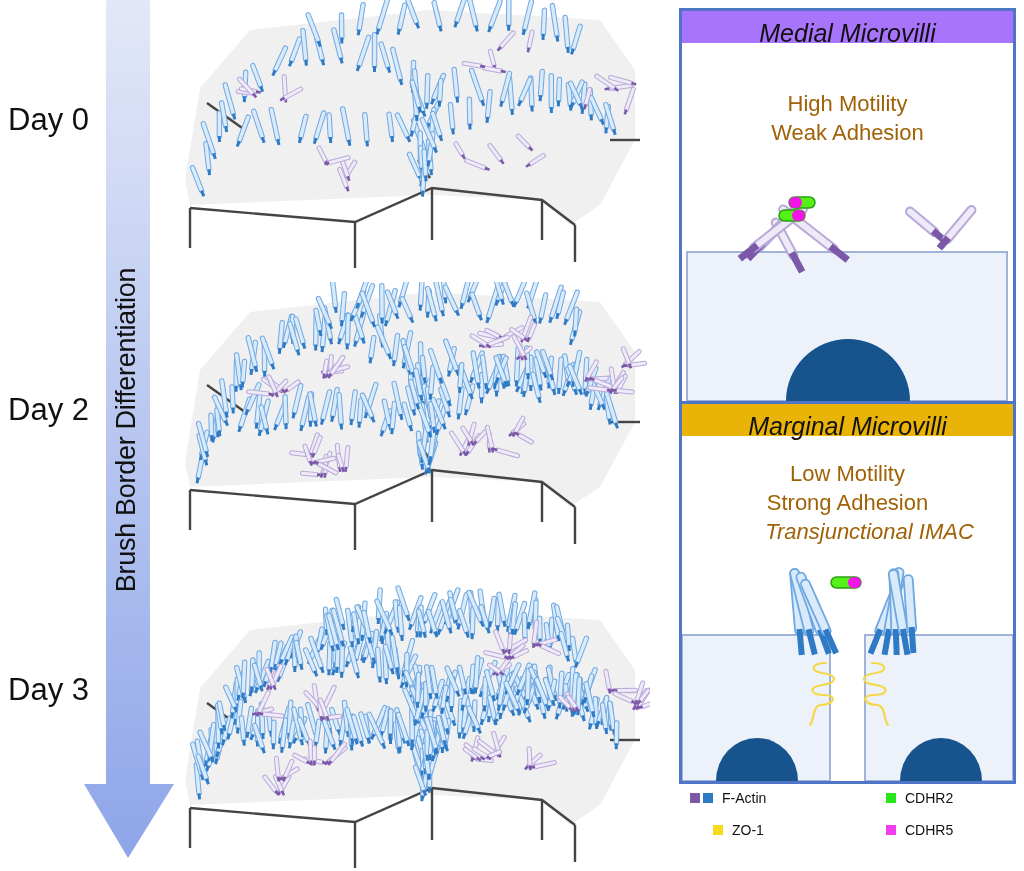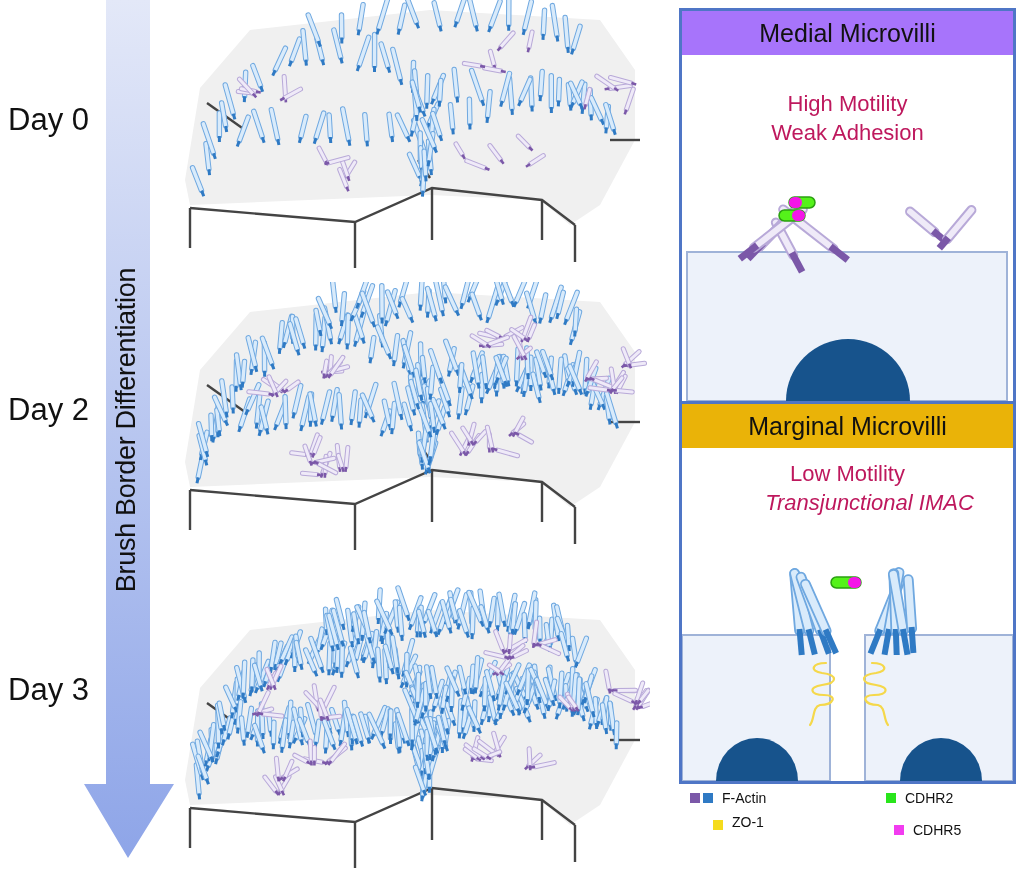--- a/index.html
+++ b/index.html
@@ -7,24 +7,24 @@
   .abs{position:absolute;}
   
   #arrow{left:84px;top:0;width:90px;height:871px;}
   .arrow-label{position:absolute;left:104px;top:0;width:44px;height:871px;}
   .arrow-label span{position:absolute;left:50%;top:430px;transform:translate(-50%,-50%) rotate(-90deg);white-space:nowrap;font-size:27px;color:#111;font-family:"Liberation Sans",sans-serif;letter-spacing:-0.3px;transform-origin:center;}
   .day-label{position:absolute;left:8px;font-size:31px;color:#111;}
   
   .sheet{position:absolute;left:180px;width:470px;}
   
   #panel{position:absolute;left:679px;top:8px;width:337px;height:776px;border:3px solid #4f76c6;box-sizing:border-box;background:#fff;overflow:hidden;}
-  .hdr{position:absolute;left:0;right:0;height:44px;text-align:center;font-size:25px;line-height:44px;color:#111;}
+  .hdr{position:absolute;left:0;right:0;height:32px;text-align:center;font-size:25px;line-height:44px;color:#111;font-style:italic;}
   .hdr.medial{top:0;background:#a774fb;}
   .hdr.marginal{top:390px;background:#eab308;border-top:3px solid #4f76c6;}
-  .desc{position:absolute;left:0;right:0;text-align:center;font-size:22px;line-height:29px;color:#be185d;}
+  .desc{position:absolute;left:0;right:0;text-align:center;font-size:22px;line-height:29px;color:#a16207;}
   .desc .it{font-style:italic;padding-left:44px;}
   .panel-svg{position:absolute;left:0;top:0;}
   
   .legend{position:absolute;top:790px;left:690px;width:334px;height:81px;}
   .lg-item{position:absolute;font-size:14px;color:#111;display:flex;align-items:center;}
   .sw{display:inline-block;width:10px;height:10px;margin-right:5px;}
 </style>
 </head>
 <body>
 
@@ -2959,35 +2959,36 @@
 
     <g fill="none" stroke="#f5d84a" stroke-width="2.2" stroke-linecap="round">
       <path d="M144,652 C130,652 127,660 140,662 C156,664 156,672 140,674 C126,676 128,684 142,684 C156,684 152,694 138,694 C130,696 133,708 128,714"></path>
       <path d="M190,652 C204,652 207,660 194,662 C178,664 178,672 194,674 C208,676 206,684 192,684 C178,684 182,694 196,694 C204,696 201,708 206,714"></path>
     </g>
   </svg>
 
   <div class="hdr marginal">Marginal Microvilli</div>
   <div class="desc" style="top:448px;">
     <div>Low Motility</div>
+    <div>Strong Adhesion</div>
     <div class="it">Transjunctional IMAC</div>
   </div>
 </div>
 
 <div class="legend">
   <div class="lg-item" style="left:0;top:0;">
     <span class="sw" style="background:#7b58a8;margin-right:3px;"></span>
     <span class="sw" style="background:#2f7ac4;margin-right:9px;"></span>
     <span>F-Actin</span>
   </div>
   <div class="lg-item" style="left:196px;top:0;">
     <span class="sw" style="background:#29e51b;margin-right:9px;"></span>
     <span>CDHR2</span>
   </div>
-  <div class="lg-item" style="left:23px;top:24px;align-items:flex-end;">
+  <div class="lg-item" style="left:23px;top:32px;">
     <span class="sw" style="background:#f5db1c;margin-right:9px;"></span>
     <span>ZO-1</span>
   </div>
-  <div class="lg-item" style="left:204px;top:32px;">
+  <div class="lg-item" style="left:196px;top:32px;">
     <span class="sw" style="background:#f23cf0;margin-right:9px;"></span>
     <span>CDHR5</span>
   </div>
 </div>
 
 </body></html>

